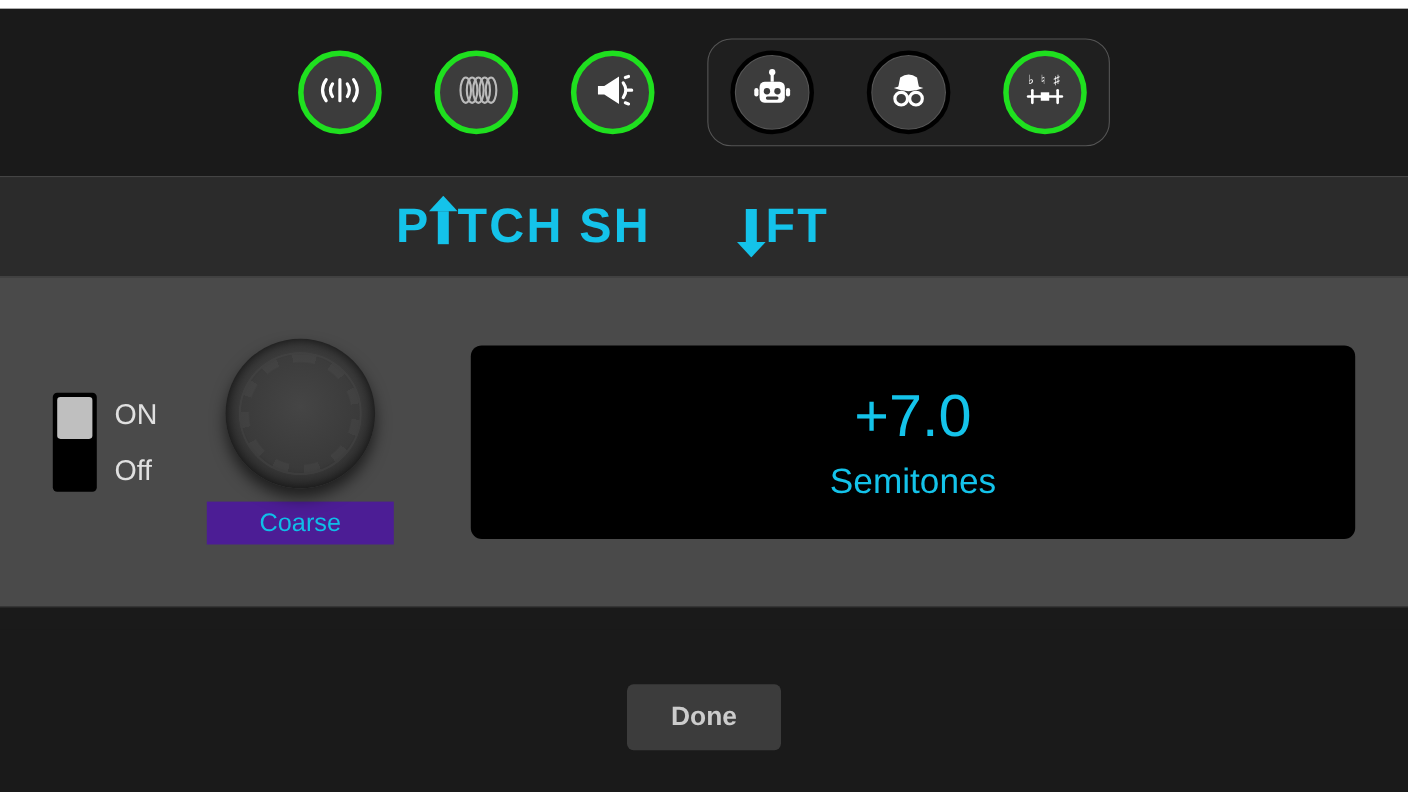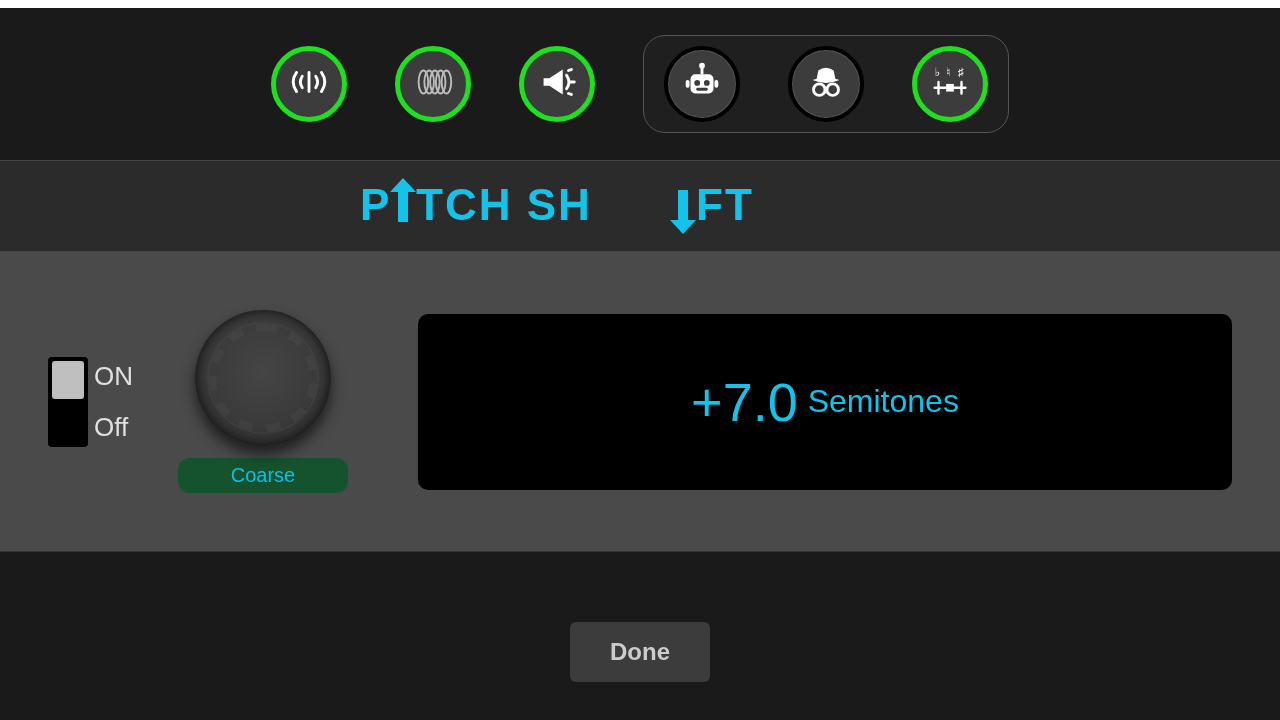--- a/index.html
+++ b/index.html
@@ -60,21 +60,21 @@
   .panel {
     background:#4a4a4a;
     height: 300px;
     display:flex;
     align-items:center;
     padding: 0 48px;
     gap: 40px;
     border-bottom:1px solid #333;
   }
   .onoff-col {
-    display:flex; align-items:center; gap:6px;
+    display:flex; align-items:center; gap:16px;
   }
   .onoff-switch {
     width: 40px; height: 90px;
     background:#000;
     border-radius:4px;
     position:relative;
     cursor:pointer;
   }
   .onoff-switch .thumb {
     position:absolute; top:4px; left:4px; right:4px;
@@ -102,34 +102,34 @@
     border:2px solid #555;
     filter: blur(.3px);
     -webkit-mask: radial-gradient(circle, transparent 58%, #000 60%);
     background:
       repeating-conic-gradient(#555 0 16deg, transparent 16deg 32deg);
     opacity:.25;
   }
   .knob-label {
     width: 170px;
     text-align:center;
-    background:#14532d;
+    background:#4c1d95;
     color:#0fbfe8;
-    font-size:20px;
+    font-size:23px;
     padding:6px 0;
-    border-radius:12px;
+    border-radius:0;
   }
   .display {
     flex:1;
     align-self:center;
     height: 176px;
     background:#000;
     border-radius:10px;
     display:flex;
-    flex-direction:row;
+    flex-direction:column;
     align-items:center;
     justify-content:center;
     gap:10px;
     margin-left:25px;
   }
   .display .value {
     color:#14c3ea;
     font-size:54px;
     font-weight:500;
   }

